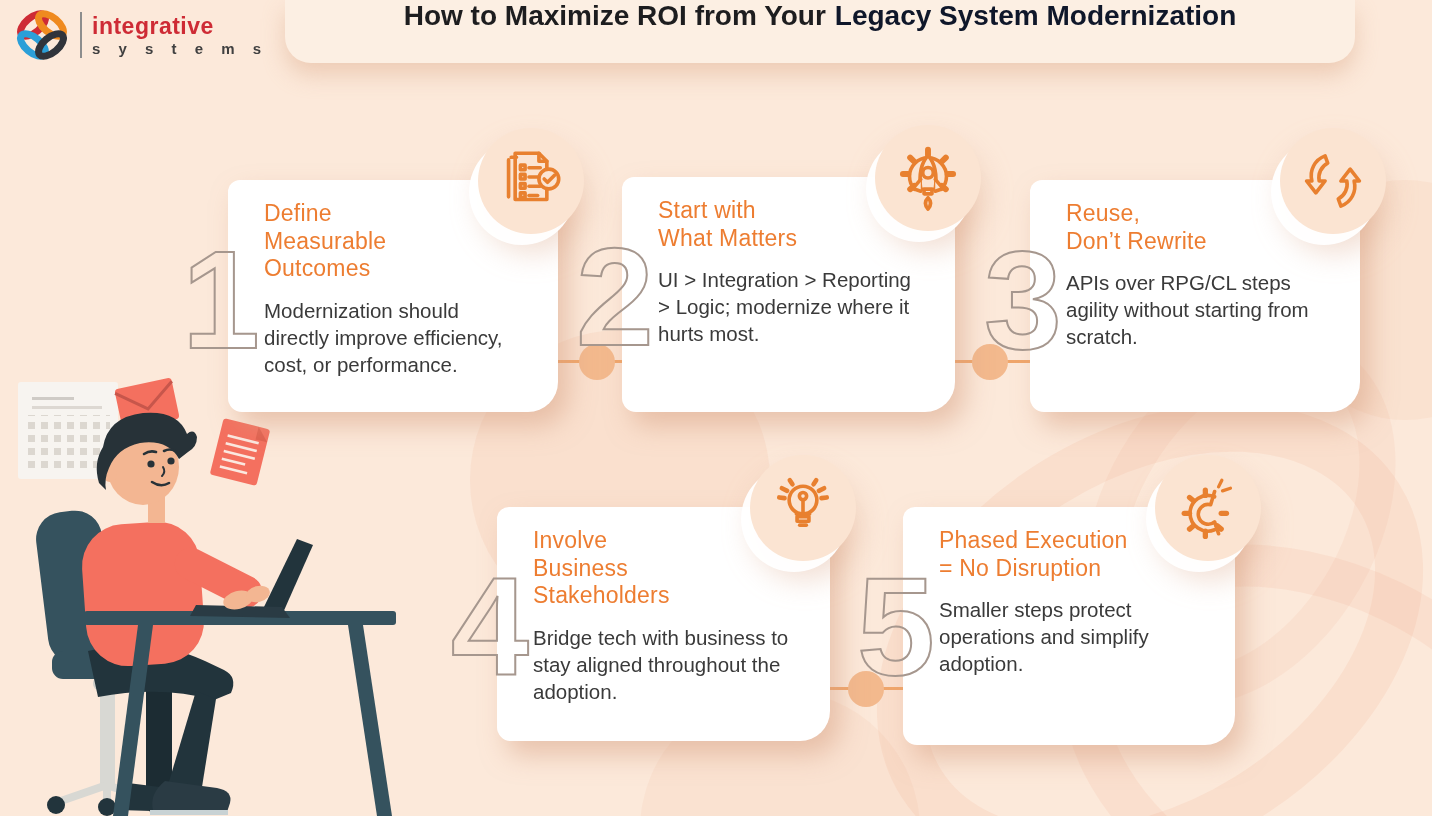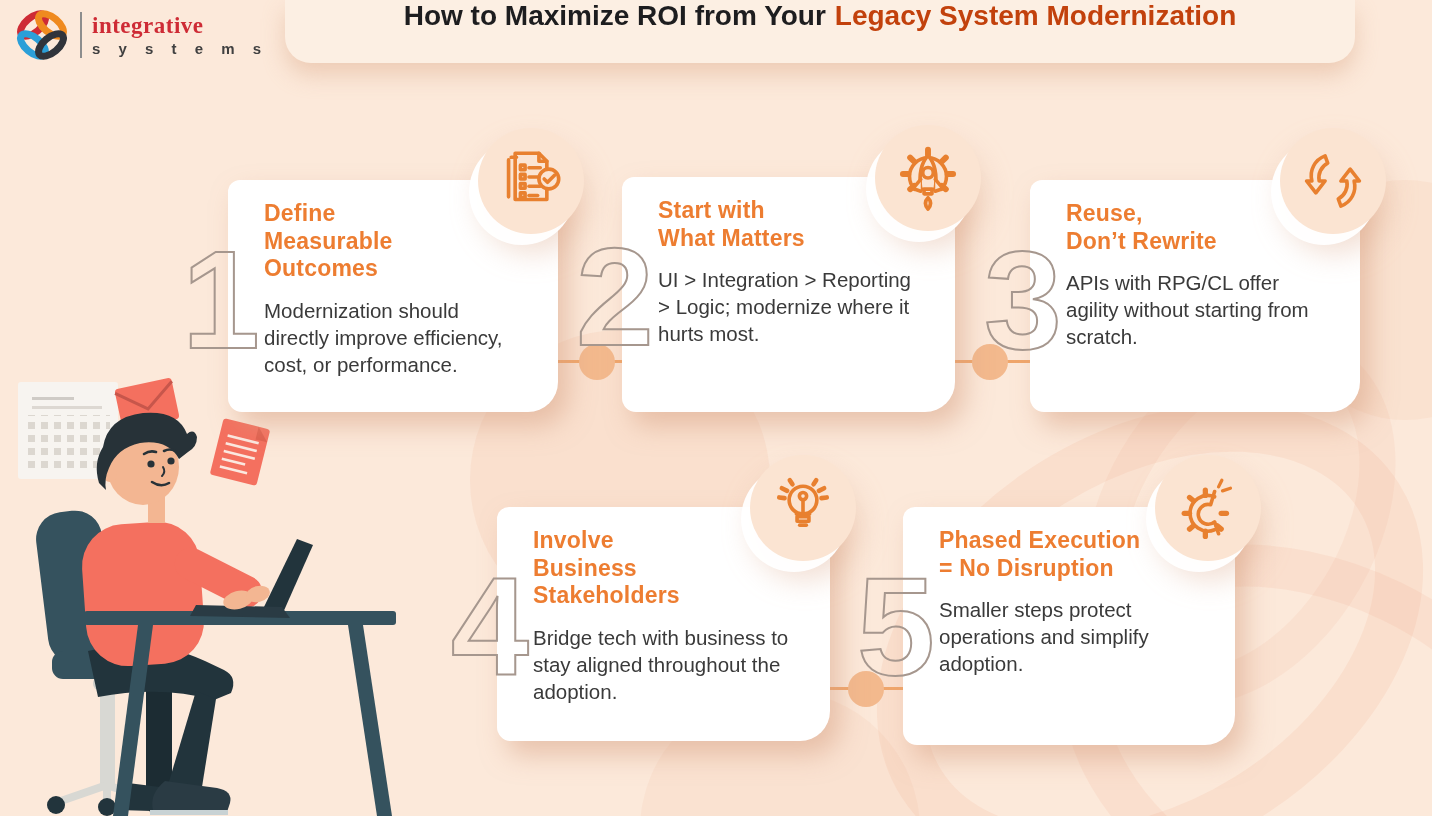--- a/index.html
+++ b/index.html
@@ -6,44 +6,44 @@
   body{font-family:"Liberation Sans",sans-serif;}
   #canvas{position:relative;width:1432px;height:816px;background:#FCE9DA;overflow:hidden;}
 
   
   #bg-decor{position:absolute;inset:0;z-index:0;}
 
   
   .logo{position:absolute;left:10px;top:6px;display:flex;align-items:center;z-index:5;}
   .logo-divider{width:2px;height:46px;background:#8d8d8d;margin:0 10px 0 6px;}
   .logo-text{display:flex;flex-direction:column;line-height:1.05;}
-  .logo-name{color:#CE2B35;font-weight:bold;font-size:23px;letter-spacing:.5px;font-family:Liberation Serif, serif;}
+  .logo-name{color:#CE2B35;font-weight:bold;font-size:23px;letter-spacing:.5px;}
   .logo-sub{color:#404040;font-weight:bold;font-size:15px;letter-spacing:7px;margin-top:3px;}
 
   .title-box{position:absolute;left:285px;top:0;width:1070px;height:63px;background:#FCEFE3;
     border-radius:0 0 26px 26px;display:flex;align-items:flex-start;justify-content:center;
     box-shadow:0 12px 22px rgba(219,168,138,.45);z-index:4;}
   .title-box .t-black{color:#1d1d1f;font-weight:bold;font-size:28px;}
-  .title-box .t-orange{color:#c2410c;font-weight:bold;font-size:28px;margin-left:9px;}
+  .title-box .t-orange{color:#0f172a;font-weight:bold;font-size:28px;margin-left:9px;}
 
   
   .step{position:absolute;z-index:2;}
   .step1{left:228px;top:180px;width:330px;height:232px;}
   .step2{left:622px;top:177px;width:333px;height:235px;}
   .step3{left:1030px;top:180px;width:330px;height:232px;}
   .step4{left:497px;top:507px;width:333px;height:234px;}
   .step5{left:903px;top:507px;width:332px;height:238px;}
 
   .card{position:absolute;inset:0;background:#fff;border-radius:12px 12px 30px 14px;
     box-shadow:10px 14px 26px rgba(213,158,128,.5);z-index:1;}
   .ghost-number{position:absolute;left:-46px;top:50px;font-size:140px;line-height:1;font-weight:bold;
     color:transparent;-webkit-text-stroke:2px #A6978E;z-index:2;user-select:none;}
   @supports not (-webkit-text-stroke:2px #000){.ghost-number{color:#C4B6AC;}}
   .card-content{position:relative;z-index:3;padding:20px 24px 0 36px;}
-  .card-title{margin:0;color:#ED7D31;font-size:23px;font-weight:bold;line-height:1.2;letter-spacing:.2px;}
+  .card-title{margin:0;color:#ED7D31;font-size:23px;font-weight:normal;line-height:1.2;letter-spacing:.2px;}
   .card-body{margin:14px 0 0 0;color:#3A3A3A;font-size:20.5px;line-height:1.32;max-width:262px;}
 
   .icon-circle{position:absolute;right:-26px;top:-52px;width:106px;height:106px;border-radius:50%;
     background:#FBE4D2;display:flex;align-items:center;justify-content:center;z-index:4;
     box-shadow:-9px 11px 0 0 rgba(255,255,255,.95), 2px 18px 30px rgba(219,168,138,.4);}
   .icon-circle svg{width:66px;height:66px;}
 
   
   .connector{position:absolute;width:90px;height:36px;z-index:1;}
   .connector .line{position:absolute;left:0;right:0;top:16px;height:3px;background:#F0A66B;}
@@ -171,21 +171,21 @@
             <svg viewBox="0 0 100 100" style="width: 66px; height: 66px; display: block;">
               <g fill="none" stroke="#E8802F" stroke-width="5.5" stroke-linejoin="round" stroke-linecap="round">
     <path d="M38 12 C22 18 14 34 18 50 L10 50 L24 68 L38 50 L29 50 C27 39 32 28 42 23 Z"></path>
     <path d="M62 88 C78 82 86 66 82 50 L90 50 L76 32 L62 50 L71 50 C73 61 68 72 58 77 Z"></path>
               </g>
             </svg>
           </span>
       </div>
       <div class="card-content">
         <h3 class="card-title">Reuse,<br>Don’t Rewrite</h3>
-        <p class="card-body">APIs with RPG/CL offer agility without starting from scratch.</p>
+        <p class="card-body">APIs over RPG/CL steps agility without starting from scratch.</p>
       </div>
     </div>
       <div class="step step4">
       <span class="ghost-number">4</span>
       <div class="card"></div>
       <div class="icon-circle">
         <span class="icon-holder">
             <svg viewBox="0 0 100 100" style="width: 66px; height: 66px; display: block;">
               <g fill="none" stroke="#E8802F" stroke-width="5.5" stroke-linejoin="round" stroke-linecap="round">
     <circle cx="50" cy="38" r="21"></circle>

